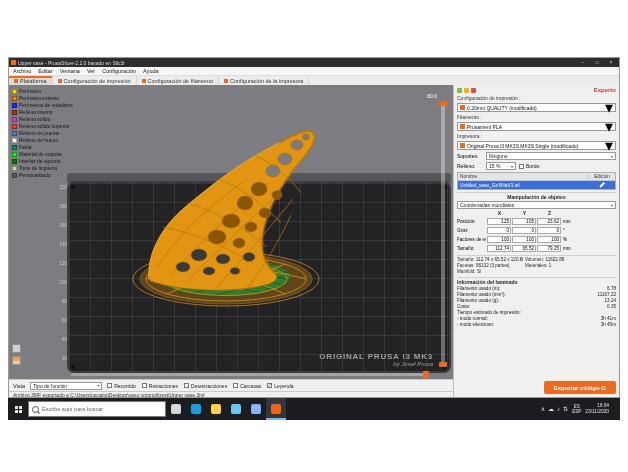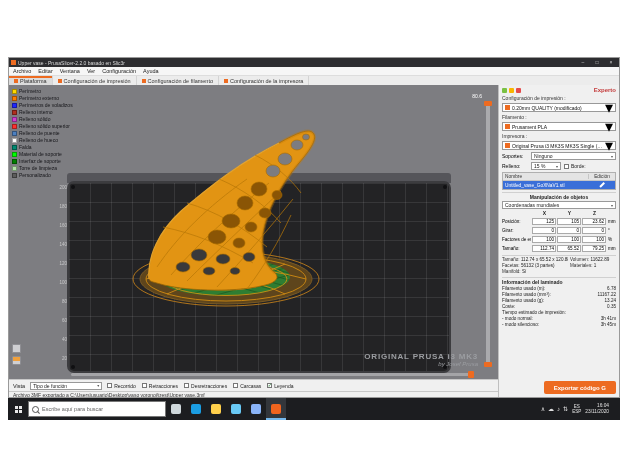--- a/index.html
+++ b/index.html
@@ -16,21 +16,21 @@
   .menubar{height:8px;background:#f6f6f6;border-bottom:1px solid #dddddd;display:flex;gap:7px;
            align-items:center;padding:0 4px;}
   .menu-item{font-size:5.5px;color:#222;}
   .tabbar{height:10px;background:#ececec;border-bottom:1px solid #c9c9c9;display:flex;}
   .tab{display:flex;align-items:center;gap:2px;padding:0 5px;font-size:5.5px;color:#333;
        border-right:1px solid #d4d4d4;white-space:nowrap;}
   .tab.active{background:#dcdcdc;box-shadow:inset 0 2px 0 var(--accent);}
   .tab-chip{width:4px;height:4px;background:var(--accent);flex:none;}
 
   .content{position:absolute;top:27px;left:0;right:0;bottom:0;display:flex;}
-  .left-col{width:489px;display:flex;flex-direction:column;flex:none;}
+  .left-col{width:444px;display:flex;flex-direction:column;flex:none;}
 
   
   .canvas{position:relative;height:294px;background:var(--canvas);overflow:hidden;}
   .legend{position:absolute;left:3px;top:3px;display:flex;flex-direction:column;gap:1px;z-index:3;}
   .legend-row{display:flex;align-items:center;gap:2px;height:6px;}
   .legend-chip{width:5px;height:5px;border:0.5px solid rgba(0,0,0,.35);box-sizing:border-box;flex:none;}
   .legend-label{font-size:5px;color:#16161a;white-space:nowrap;}
 
   .bed{position:absolute;left:58px;top:96px;width:384px;height:192px;border-radius:7px;
        background-color:var(--bed);

